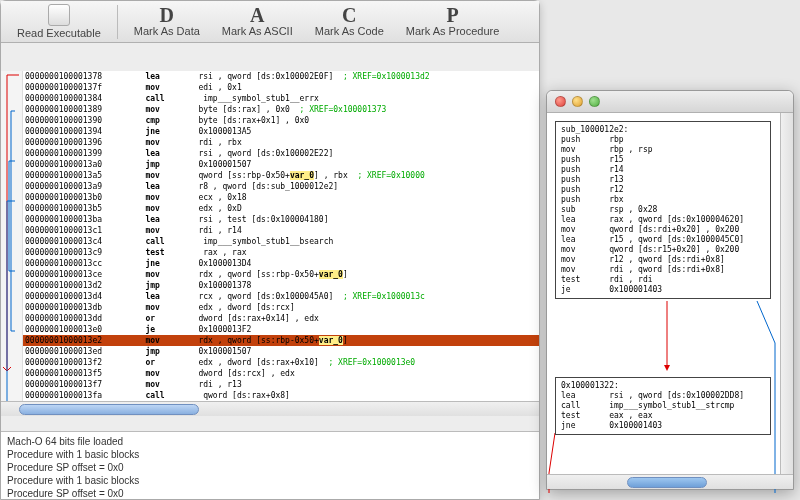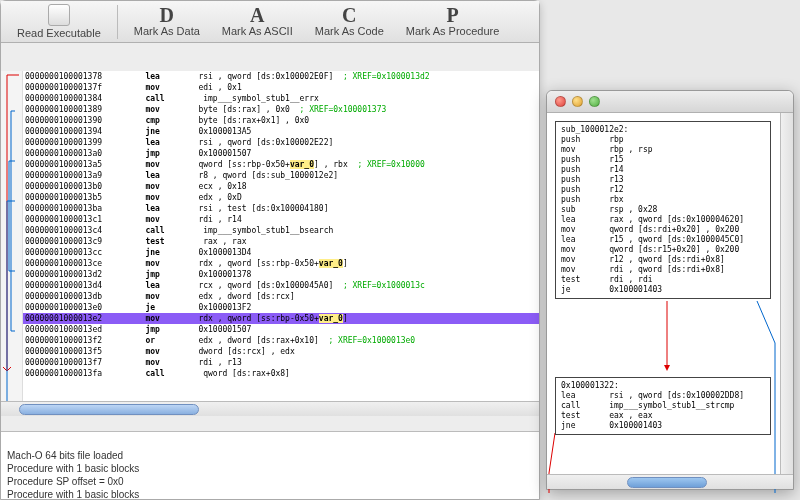--- a/index.html
+++ b/index.html
@@ -15,29 +15,29 @@
 .toolbar { height:42px; background:linear-gradient(#f6f6f6,#e0e0e0); border-bottom:1px solid #b0b0b0; display:flex; align-items:center; gap:10px; padding:0 10px; }
 .tbtn { display:flex; flex-direction:column; align-items:center; gap:1px; cursor:pointer; padding:2px 6px; }
 .tbtn .bigletter { font-size:20px; font-weight:bold; color:#444; font-family:Georgia,serif; line-height:18px; }
 .tbtn .ticon { width:22px; height:22px; background:linear-gradient(#fff,#ddd); border:1px solid #aaa; border-radius:3px; }
 .tbtn .lbl { font-size:11px; color:#444; }
 .sep { width:1px; height:34px; background:#bbb; }
 .disasm-area { position:absolute; top:64px; bottom:83px; left:0; right:0; overflow:hidden; background:#fff;margin-top:6px; }
 .gutter { position:absolute; left:0; top:0; width:22px; bottom:0; background:#f4f4f4; border-right:1px solid #ddd; }
 .code { position:absolute; left:22px; right:0; top:0; bottom:0; font-family:Menlo,Monaco,monospace; font-size:8px; line-height:11px; overflow:hidden; }
 .row { white-space:pre; padding:0 2px; }
-.row.sel { background:#8b5cf6; }
+.row.sel { background:#c2410c; }
 .addr { color:#000; }
 .mn { color:#000; font-weight:bold; }
 .op { color:#000; }
 .cm { color:#0a0; }
 .hl { background:#ffee88;font-weight:bold; }
 .hscroll { position:absolute; bottom:0; left:0; right:0; height:15px; background:linear-gradient(#f0f0f0,#e0e0e0); border-top:1px solid #bbb; }
 .hscroll .thumb { position:absolute; left:18px; top:2px; width:180px; height:11px; background:linear-gradient(#bdd6f5,#8ab0e0); border-radius:6px; border:0.5px solid #7090c0; }
-.log { position:absolute; bottom:0; left:0; right:0; height:68px; background:#fff; border-top:1px solid #bbb; font-size:10px; padding:17px 6px; line-height:13px; color:#333; }
+.log { position:absolute; bottom:0; left:0; right:0; height:68px; background:#fff; border-top:1px solid #bbb; font-size:10px; padding:3px 6px; line-height:13px; color:#333; }
 .graph-window { position:absolute; right:6px; top:90px; width:248px; height:400px; background:#fff; border:1px solid #999; border-radius:6px 6px 0 0; box-shadow:0 4px 16px rgba(0,0,0,0.3); }
 .graph-window .titlebar { background:linear-gradient(#eee,#d6d6d6); }
 .graph-window .tl.r { background:radial-gradient(circle at 35% 35%,#ff9a8d,#e0443e); }
 .graph-window .tl.y { background:radial-gradient(circle at 35% 35%,#ffe08a,#e0a030); }
 .graph-window .tl.g { background:radial-gradient(circle at 35% 35%,#a0e090,#50b040); }
 .graph-body { position:absolute; top:22px; bottom:15px; left:0; right:13px; background:#fff; }
 .node { position:absolute; border:1px solid #444; background:#fff; font-family:Menlo,Monaco,monospace; font-size:8px; line-height:10px; padding:3px 5px; white-space:pre; }
 .vscroll { position:absolute; right:0; top:22px; bottom:15px; width:13px; background:linear-gradient(to right,#f0f0f0,#e0e0e0); border-left:1px solid #bbb; }
 .graph-window .hscroll .thumb { left:80px; width:80px; background:linear-gradient(#9ec7f0,#6fa0d8); }
 svg { position:absolute; top:0; left:0; pointer-events:none; }
@@ -80,35 +80,37 @@
         <path d="M14 130 H6 V350 H14" stroke="#06c" fill="none" stroke-width="1"></path>
       </svg>
     </div>
     <div class="code" id="code">
         <div class="row"><span class="addr">0000000100001378</span>         <span class="mn">lea</span>        <span class="op">rsi , qword [ds:0x100002E0F]</span>  <span class="cm">; XREF=0x1000013d2</span></div>
         <div class="row"><span class="addr">000000010000137f</span>         <span class="mn">mov</span>        <span class="op">edi , 0x1</span></div>
         <div class="row"><span class="addr">0000000100001384</span>         <span class="mn">call</span>        <span class="op">imp___symbol_stub1__errx</span></div>
         <div class="row"><span class="addr">0000000100001389</span>         <span class="mn">mov</span>        <span class="op">byte [ds:rax] , 0x0</span>  <span class="cm">; XREF=0x100001373</span></div>
         <div class="row"><span class="addr">0000000100001390</span>         <span class="mn">cmp</span>        <span class="op">byte [ds:rax+0x1] , 0x0</span></div>
         <div class="row"><span class="addr">0000000100001394</span>         <span class="mn">jne</span>        <span class="op">0x1000013A5</span></div>
+        <div class="row"><span class="addr">0000000100001396</span>         <span class="mn">mov</span>        <span class="op">rdi , rbx</span></div>
         <div class="row"><span class="addr">0000000100001399</span>         <span class="mn">lea</span>        <span class="op">rsi , qword [ds:0x100002E22]</span></div>
         <div class="row"><span class="addr">00000001000013a0</span>         <span class="mn">jmp</span>        <span class="op">0x100001507</span></div>
         <div class="row"><span class="addr">00000001000013a5</span>         <span class="mn">mov</span>        <span class="op">qword [ss:rbp-0x50+<span class="hl">var_0</span>] , rbx</span>  <span class="cm">; XREF=0x10000</span></div>
         <div class="row"><span class="addr">00000001000013a9</span>         <span class="mn">lea</span>        <span class="op">r8 , qword [ds:sub_1000012e2]</span></div>
         <div class="row"><span class="addr">00000001000013b0</span>         <span class="mn">mov</span>        <span class="op">ecx , 0x18</span></div>
         <div class="row"><span class="addr">00000001000013b5</span>         <span class="mn">mov</span>        <span class="op">edx , 0xD</span></div>
         <div class="row"><span class="addr">00000001000013ba</span>         <span class="mn">lea</span>        <span class="op">rsi , test [ds:0x100004180]</span></div>
         <div class="row"><span class="addr">00000001000013c1</span>         <span class="mn">mov</span>        <span class="op">rdi , r14</span></div>
         <div class="row"><span class="addr">00000001000013c4</span>         <span class="mn">call</span>        <span class="op">imp___symbol_stub1__bsearch</span></div>
         <div class="row"><span class="addr">00000001000013c9</span>         <span class="mn">test</span>        <span class="op">rax , rax</span></div>
         <div class="row"><span class="addr">00000001000013cc</span>         <span class="mn">jne</span>        <span class="op">0x1000013D4</span></div>
         <div class="row"><span class="addr">00000001000013ce</span>         <span class="mn">mov</span>        <span class="op">rdx , qword [ss:rbp-0x50+<span class="hl">var_0</span>]</span></div>
         <div class="row"><span class="addr">00000001000013d2</span>         <span class="mn">jmp</span>        <span class="op">0x100001378</span></div>
         <div class="row"><span class="addr">00000001000013d4</span>         <span class="mn">lea</span>        <span class="op">rcx , qword [ds:0x1000045A0]</span>  <span class="cm">; XREF=0x1000013c</span></div>
         <div class="row"><span class="addr">00000001000013db</span>         <span class="mn">mov</span>        <span class="op">edx , dword [ds:rcx]</span></div>
+        <div class="row"><span class="addr">00000001000013dd</span>         <span class="mn">or </span>        <span class="op">dword [ds:rax+0x14] , edx</span></div>
         <div class="row"><span class="addr">00000001000013e0</span>         <span class="mn">je </span>        <span class="op">0x1000013F2</span></div>
         <div class="row sel"><span class="addr">00000001000013e2</span>         <span class="mn">mov</span>        <span class="op">rdx , qword [ss:rbp-0x50+<span class="hl">var_0</span>]</span></div>
         <div class="row"><span class="addr">00000001000013ed</span>         <span class="mn">jmp</span>        <span class="op">0x100001507</span></div>
         <div class="row"><span class="addr">00000001000013f2</span>         <span class="mn">or </span>        <span class="op">edx , dword [ds:rax+0x10]</span>  <span class="cm">; XREF=0x1000013e0</span></div>
         <div class="row"><span class="addr">00000001000013f5</span>         <span class="mn">mov</span>        <span class="op">dword [ds:rcx] , edx</span></div>
         <div class="row"><span class="addr">00000001000013f7</span>         <span class="mn">mov</span>        <span class="op">rdi , r13</span></div>
         <div class="row"><span class="addr">00000001000013fa</span>         <span class="mn">call</span>        <span class="op">qword [ds:rax+0x8]</span></div>
       </div>
     <div class="hscroll">
         <div class="thumb"></div>

